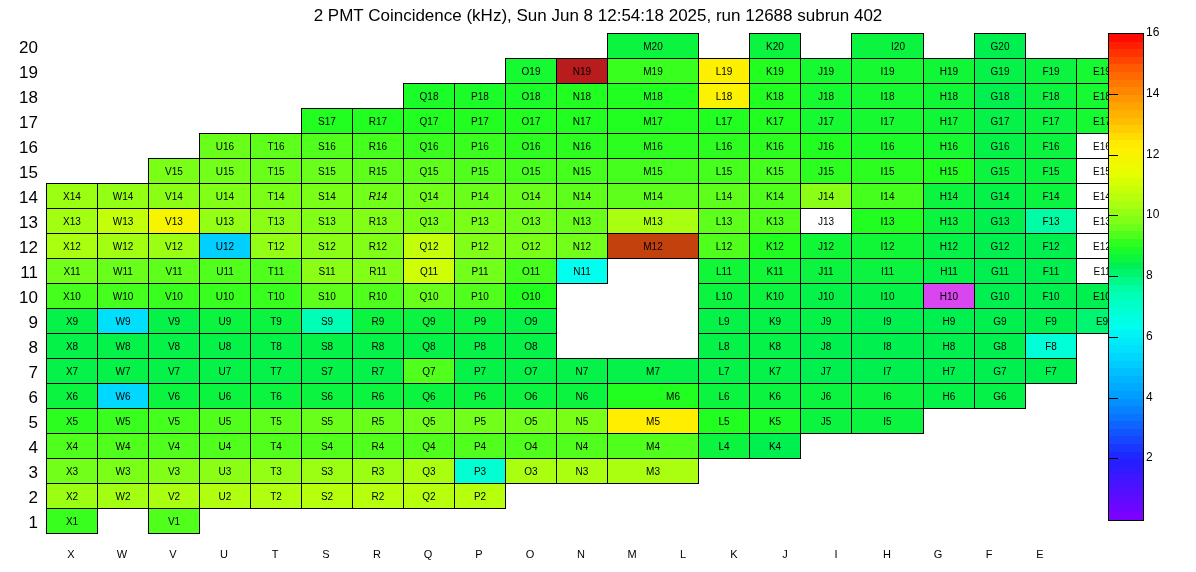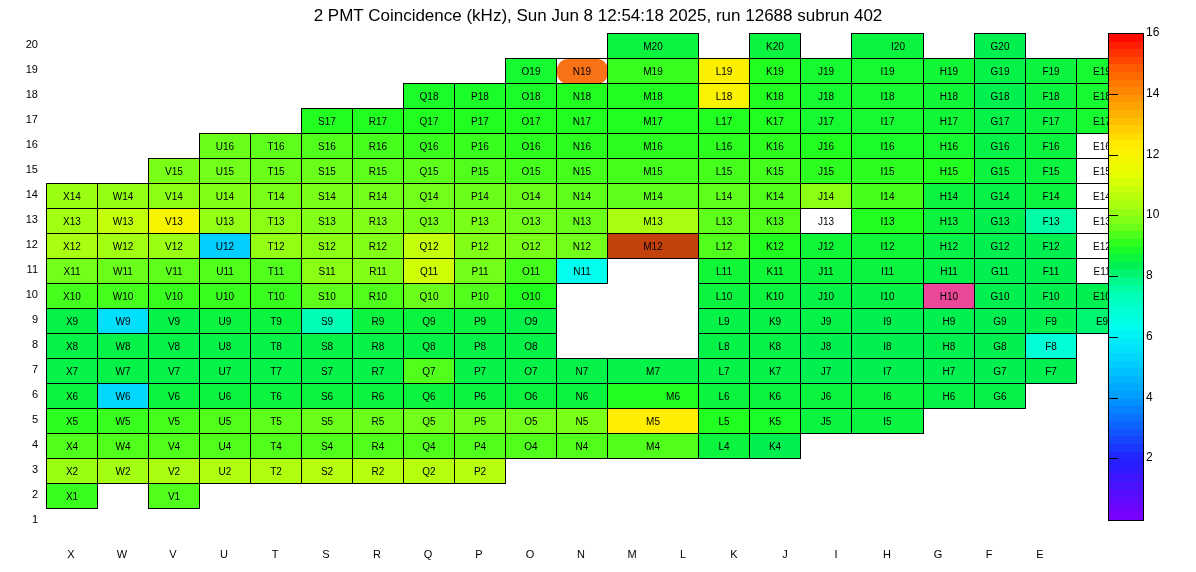--- a/index.html
+++ b/index.html
@@ -3,21 +3,21 @@
 <meta charset="utf-8">
 <style>
   html,body{margin:0;padding:0;background:#ffffff;}
   body{width:1196px;height:572px;font-family:"Liberation Sans",sans-serif;overflow:hidden;}
   #root{position:relative;width:1196px;height:572px;}
   #title{position:absolute;left:0;top:6px;width:1196px;text-align:center;font-size:17px;color:#000;}
   #plot{position:absolute;left:46px;top:33px;}
   table.grid{border-collapse:collapse;}
   table.grid td{width:50px;height:24px;border:1px solid #000;text-align:center;vertical-align:middle;font-size:10px;color:#000;padding:0;}
   table.grid td.blank{border:none;background:transparent;}
-  .ylab{position:absolute;left:0;width:38px;text-align:right;font-size:11px;color:#000;}
+  .ylab{position:absolute;left:0;width:38px;text-align:right;font-size:17px;color:#000;}
   .xlab{position:absolute;top:548px;width:50px;text-align:center;font-size:11px;color:#000;}
   #cbar{position:absolute;left:1108px;top:33px;width:34px;height:486px;border:1px solid #000;}
   #cbar div{width:100%;}
   .ctick{position:absolute;left:1146px;font-size:12px;color:#000;}
   .ctickline{position:absolute;left:1108px;width:34px;height:1px;background:#000;}
 </style>
 </head>
 <body>
 
 <div id="root">
@@ -53,21 +53,21 @@
             <td class="blank"></td>
             <td class="blank"></td>
             <td class="blank"></td>
             <td class="blank"></td>
             <td class="blank"></td>
             <td class="blank"></td>
             <td class="blank"></td>
             <td class="blank"></td>
             <td class="blank"></td>
             <td style="background: rgb(21, 250, 48);">O19</td>
-            <td style="background: #f97316; border-radius: 11px;">N19</td>
+            <td style="background: #b91c1c;">N19</td>
             <td style="background: rgb(57, 255, 30);">M19</td>
             <td style="background: rgb(252, 240, 0);">L19</td>
             <td style="background: rgb(32, 255, 32);">K19</td>
             <td style="background: rgb(21, 250, 48);">J19</td>
             <td style="background: rgb(21, 250, 48);">I19</td>
             <td style="background: rgb(16, 247, 56);">H19</td>
             <td style="background: rgb(5, 243, 72);">G19</td>
             <td style="background: rgb(11, 245, 64);">F19</td>
             <td style="background: rgb(21, 250, 48);">E19</td>
           </tr>
@@ -159,21 +159,21 @@
             <td style="background: rgb(11, 245, 64);">F15</td>
             <td style="background: rgb(255, 255, 255);">E15</td>
           </tr>
           <tr>
             <td style="background: rgb(154, 255, 19);">X14</td>
             <td style="background: rgb(146, 255, 20);">W14</td>
             <td style="background: rgb(138, 255, 21);">V14</td>
             <td style="background: rgb(130, 255, 22);">U14</td>
             <td style="background: rgb(122, 255, 23);">T14</td>
             <td style="background: rgb(122, 255, 23);">S14</td>
-            <td style="background: rgb(114, 255, 25);">R14</td>
+            <td style="background: rgb(114, 255, 25); font-style: italic;">R14</td>
             <td style="background: rgb(114, 255, 25);">Q14</td>
             <td style="background: rgb(106, 255, 26);">P14</td>
             <td style="background: rgb(106, 255, 26);">O14</td>
             <td style="background: rgb(94, 255, 27);">N14</td>
             <td style="background: rgb(94, 255, 27);">M14</td>
             <td style="background: rgb(94, 255, 27);">L14</td>
             <td style="background: rgb(81, 255, 28);">K14</td>
             <td style="background: rgb(138, 255, 21);">J14</td>
             <td style="background: rgb(69, 255, 29);">I14</td>
             <td style="background: rgb(11, 245, 64);">H14</td>
@@ -257,21 +257,21 @@
             <td style="background: rgb(81, 255, 28);">R10</td>
             <td style="background: rgb(106, 255, 26);">Q10</td>
             <td style="background: rgb(81, 255, 28);">P10</td>
             <td style="background: rgb(32, 255, 32);">O10</td>
             <td class="blank"></td>
             <td class="blank"></td>
             <td style="background: rgb(11, 245, 64);">L10</td>
             <td style="background: rgb(11, 245, 64);">K10</td>
             <td style="background: rgb(5, 243, 72);">J10</td>
             <td style="background: rgb(5, 243, 72);">I10</td>
-            <td style="background: #ec4899;">H10</td>
+            <td style="background: #d946ef;">H10</td>
             <td style="background: rgb(0, 240, 80);">G10</td>
             <td style="background: rgb(0, 240, 80);">F10</td>
             <td style="background: rgb(0, 240, 80);">E10</td>
           </tr>
           <tr>
             <td style="background: rgb(5, 243, 72);">X9</td>
             <td style="background: rgb(0, 224, 252);">W9</td>
             <td style="background: rgb(5, 243, 72);">V9</td>
             <td style="background: rgb(11, 245, 64);">U9</td>
             <td style="background: rgb(11, 245, 64);">T9</td>
@@ -387,20 +387,42 @@
             <td style="background: rgb(81, 255, 28);">T4</td>
             <td style="background: rgb(81, 255, 28);">S4</td>
             <td style="background: rgb(81, 255, 28);">R4</td>
             <td style="background: rgb(81, 255, 28);">Q4</td>
             <td style="background: rgb(81, 255, 28);">P4</td>
             <td style="background: rgb(81, 255, 28);">O4</td>
             <td style="background: rgb(81, 255, 28);">N4</td>
             <td style="background: rgb(81, 255, 28);">M4</td>
             <td style="background: rgb(11, 245, 64);">L4</td>
             <td style="background: rgb(0, 240, 80);">K4</td>
+            <td class="blank"></td>
+            <td class="blank"></td>
+            <td class="blank"></td>
+            <td class="blank"></td>
+            <td class="blank"></td>
+            <td class="blank"></td>
+          </tr>
+          <tr>
+            <td style="background: rgb(114, 255, 25);">X3</td>
+            <td style="background: rgb(122, 255, 23);">W3</td>
+            <td style="background: rgb(130, 255, 22);">V3</td>
+            <td style="background: rgb(138, 255, 21);">U3</td>
+            <td style="background: rgb(146, 255, 20);">T3</td>
+            <td style="background: rgb(154, 255, 19);">S3</td>
+            <td style="background: rgb(154, 255, 19);">R3</td>
+            <td style="background: rgb(170, 255, 16);">Q3</td>
+            <td style="background: rgb(0, 255, 210);">P3</td>
+            <td style="background: rgb(170, 255, 16);">O3</td>
+            <td style="background: rgb(170, 255, 16);">N3</td>
+            <td style="background: rgb(170, 255, 16);">M3</td>
+            <td class="blank"></td>
+            <td class="blank"></td>
             <td class="blank"></td>
             <td class="blank"></td>
             <td class="blank"></td>
             <td class="blank"></td>
             <td class="blank"></td>
             <td class="blank"></td>
           </tr>
           <tr>
             <td style="background: rgb(154, 255, 19);">X2</td>
             <td style="background: rgb(162, 255, 17);">W2</td>

